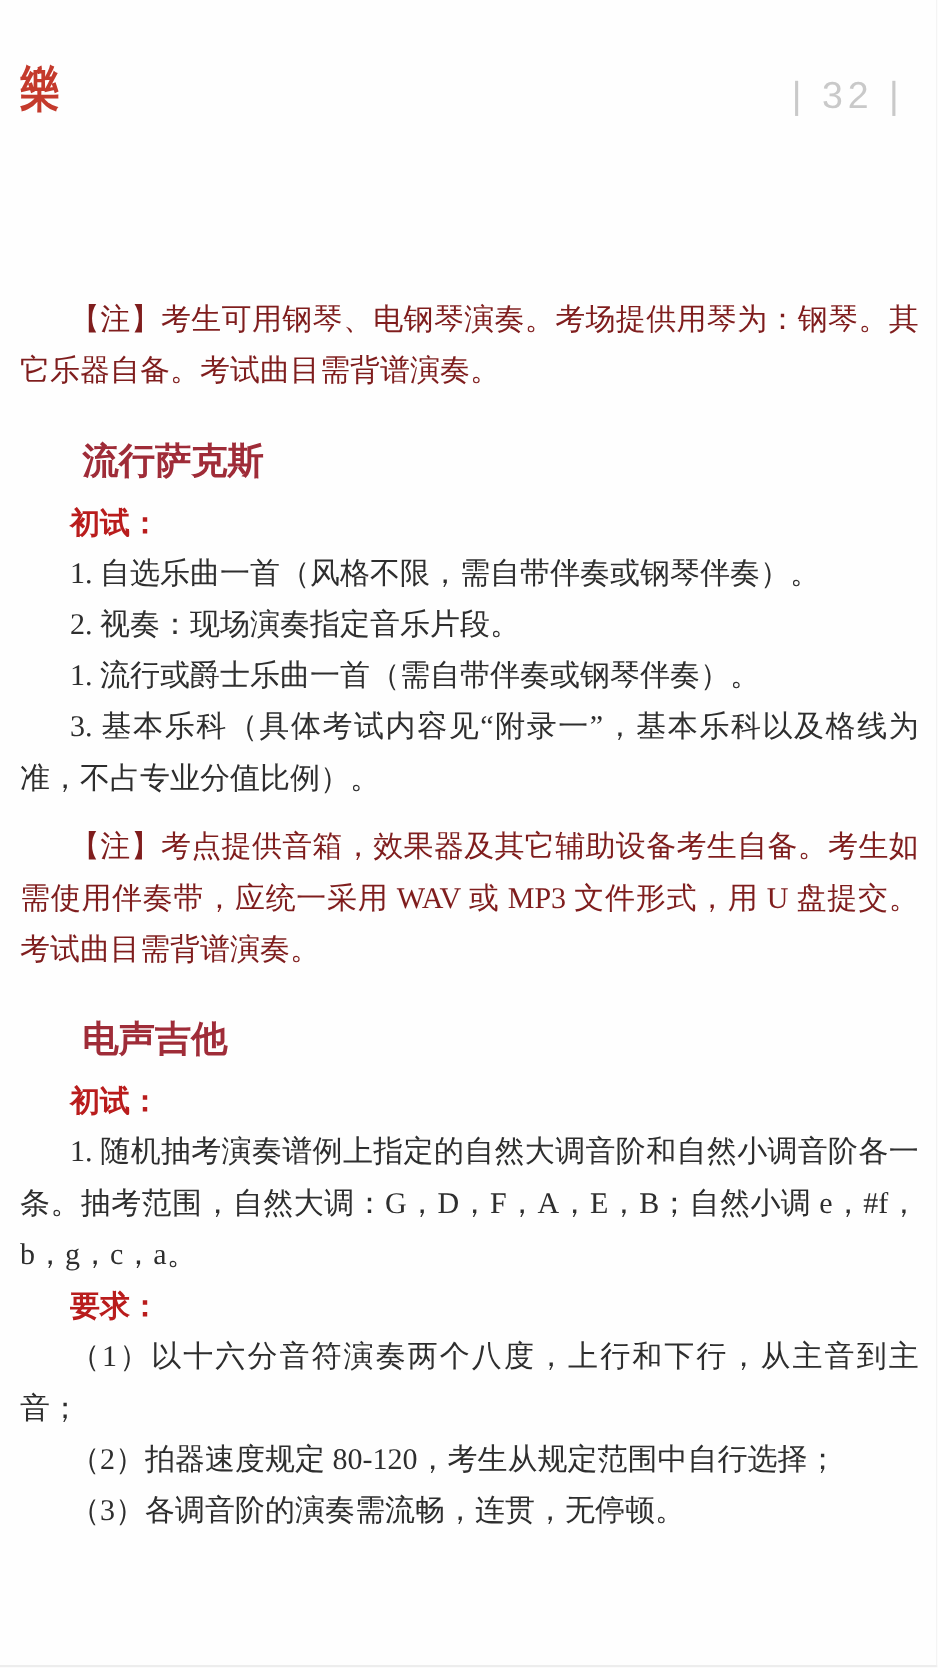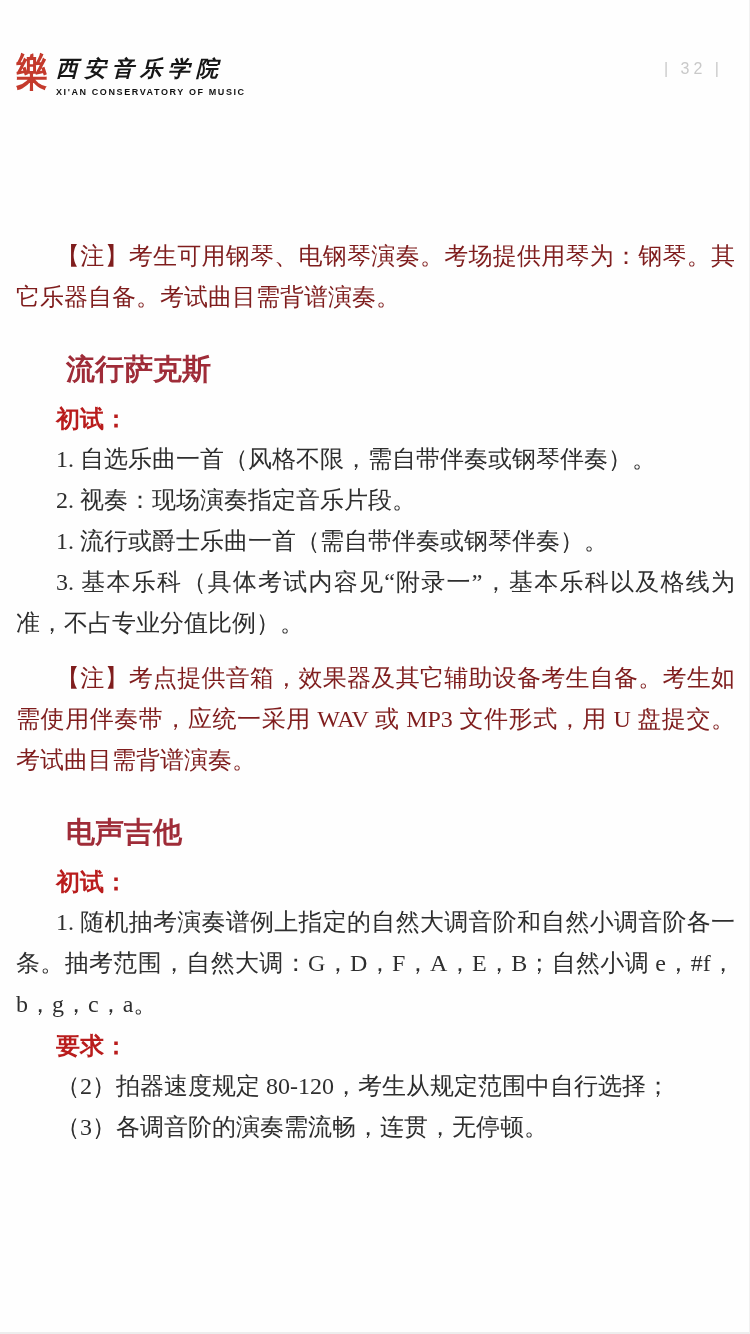--- a/index.html
+++ b/index.html
@@ -51,21 +51,21 @@
     margin-top: 3px;
     font-size: 9px;
     font-weight: 700;
     letter-spacing: 1.6px;
     color: #111111;
     font-family: "Liberation Sans", sans-serif;
     white-space: nowrap;
   }
   .page-num {
     margin-top: 10px;
-    font-size: 16px;
+    font-size: 30px;
     letter-spacing: 4px;
     color: var(--page-number-gray, #c9c9c9);
     font-family: "Liberation Sans", sans-serif;
     font-weight: 400;
   }
 
   
   .doc-body { padding: 0 14px 0 16px; margin-top: 138px; }
 
   .note, .item {
@@ -95,41 +95,38 @@
   }
 </style>
 </head>
 <body>
 
 <div class="page">
 
   <header class="header">
     <div class="logo">
       <span class="seal">樂</span>
-      <div class="logo-text">
-        <div class="logo-cn">西安音乐学院</div>
-        <div class="logo-en">XI'AN CONSERVATORY OF MUSIC</div>
-      </div>
     </div>
     <div class="page-num">| 32 |</div>
   </header>
 
   <main class="doc-body">
 
     <p class="note">【注】考生可用钢琴、电钢琴演奏。考场提供用琴为：钢琴。其它乐器自备。考试曲目需背谱演奏。</p>
 
     <h2 class="sec-title">流行萨克斯</h2>
     <h3 class="sub">初试：</h3>
     <p class="item">1. 自选乐曲一首（风格不限，需自带伴奏或钢琴伴奏）。</p>
     <p class="item">2. 视奏：现场演奏指定音乐片段。</p>
     <p class="item">1. 流行或爵士乐曲一首（需自带伴奏或钢琴伴奏）。</p>
     <p class="item">3. 基本乐科（具体考试内容见“附录一”，基本乐科以及格线为准，不占专业分值比例）。</p>
     <p class="note">【注】考点提供音箱，效果器及其它辅助设备考生自备。考生如需使用伴奏带，应统一采用 WAV 或 MP3 文件形式，用 U 盘提交。考试曲目需背谱演奏。</p>
 
     <h2 class="sec-title">电声吉他</h2>
     <h3 class="sub">初试：</h3>
     <p class="item">1. 随机抽考演奏谱例上指定的自然大调音阶和自然小调音阶各一条。抽考范围，自然大调：G，D，F，A，E，B；自然小调 e，#f，b，g，c，a。</p>
     <h3 class="sub">要求：</h3>
+    <p class="item">（1）以十六分音符演奏两个八度，上行和下行，从主音到主音；</p>
     <p class="item">（2）拍器速度规定 80-120，考生从规定范围中自行选择；</p>
     <p class="item">（3）各调音阶的演奏需流畅，连贯，无停顿。</p>
 
   </main>
 </div>
 
 </body></html>

